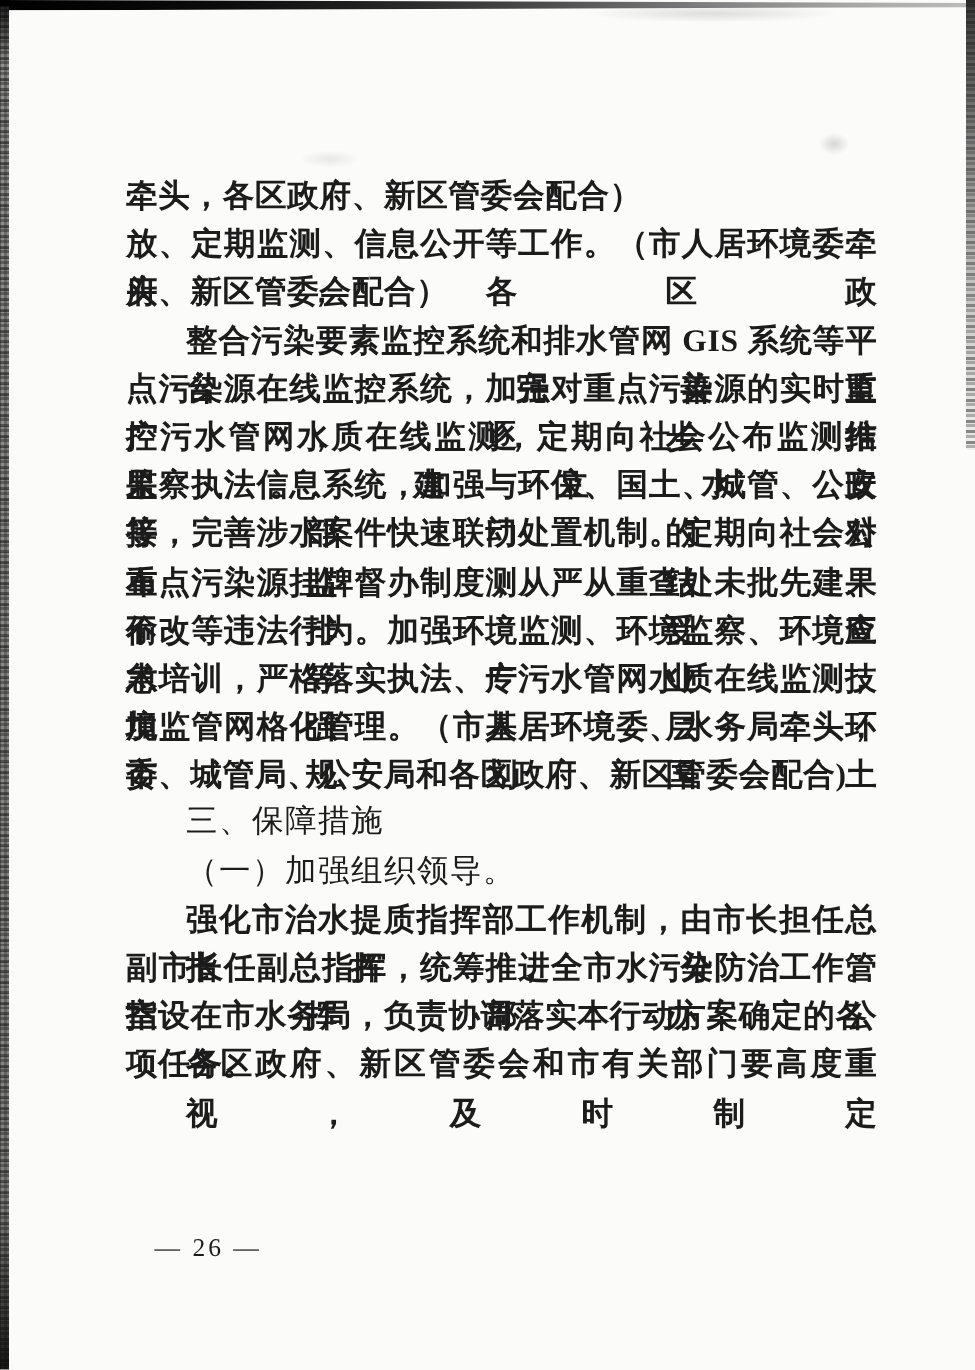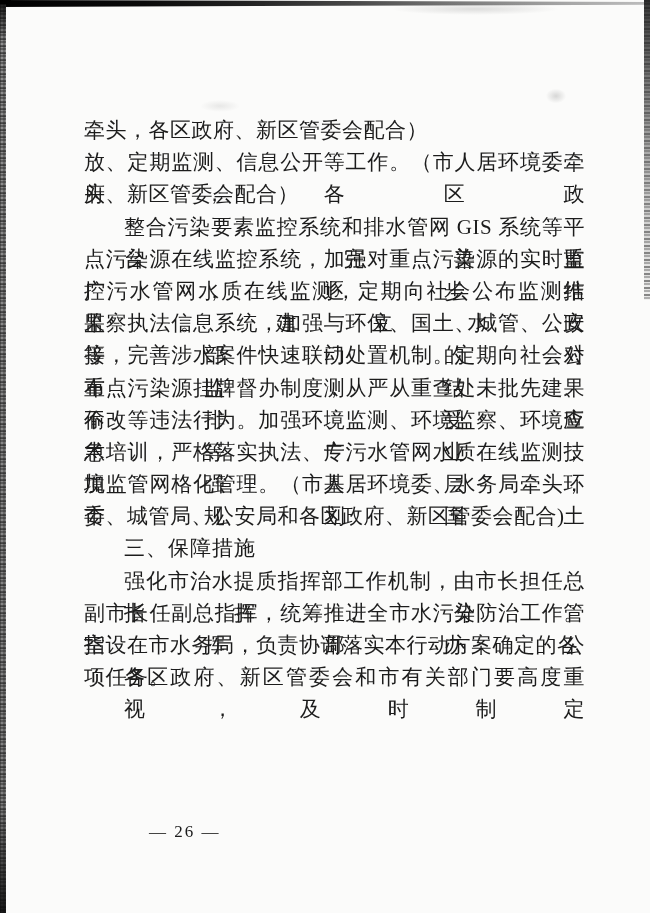--- a/index.html
+++ b/index.html
@@ -76,20 +76,21 @@
     width: 501px;
   }
   .line {
     height: 32.2px;
     line-height: 32.2px;
     font-size: 21px;
     color: #1c1c1c;
     letter-spacing: 0.5px;
     white-space: normal;
     text-align: left;
+    font-weight: bold;
   }
   .line.just {
     text-align: justify;
     text-align-last: justify;
   }
   .line.indent {
     padding-left: 40px;
   }
   .line.bold {
     font-weight: normal;
@@ -98,21 +99,20 @@
   }
 
   
   .page-footer {
     position: absolute;
     left: 103px; top: 822px;
     font-size: 17px;
     color: #1c1c1c;
     letter-spacing: 2px;
     font-family: "Liberation Serif", serif;
-    margin-left: 46px;
   }
 </style>
 </head>
 <body>
 
 <div class="top-edge"></div>
 <div class="left-edge"></div>
 <div class="right-edge"></div>
 <div class="smudge smudge-a"></div>
 <div class="smudge smudge-b"></div>
@@ -126,19 +126,20 @@
   <div class="line just">点污染源在线监控系统，加强对重点污染源的实时监控，逐步推</div>
   <div class="line just">广污水管网水质在线监测，定期向社会公布监测结果。建立水政</div>
   <div class="line just">监察执法信息系统，加强与环保、国土、城管、公安等部门的对</div>
   <div class="line just">接，完善涉水案件快速联动处置机制。定期向社会公布监测结果</div>
   <div class="line just">重点污染源挂牌督办制度，从严从重查处未批先建、偷排、受查</div>
   <div class="line just">不改等违法行为。加强环境监测、环境监察、环境应急等专业技</div>
   <div class="line just">术培训，严格落实执法、广污水管网水质在线监测，加强基层环</div>
   <div class="line just">境监管网格化管理。（市人居环境委、水务局牵头，市规划国土</div>
   <div class="line">委、城管局、公安局和各区政府、新区管委会配合)</div>
   <div class="line indent bold">三、保障措施</div>
+  <div class="line indent bold">（一）加强组织领导。</div>
   <div class="line indent just">强化市治水提质指挥部工作机制，由市长担任总指挥，分管</div>
   <div class="line just">副市长任副总指挥，统筹推进全市水污染防治工作。指挥部办公</div>
   <div class="line">室设在市水务局，负责协调落实本行动方案确定的各项任务。</div>
   <div class="line indent just">各区政府、新区管委会和市有关部门要高度重视，及时制定</div>
 </div>
 
 <div class="page-footer">— 26 —</div>
 
 </body></html>

